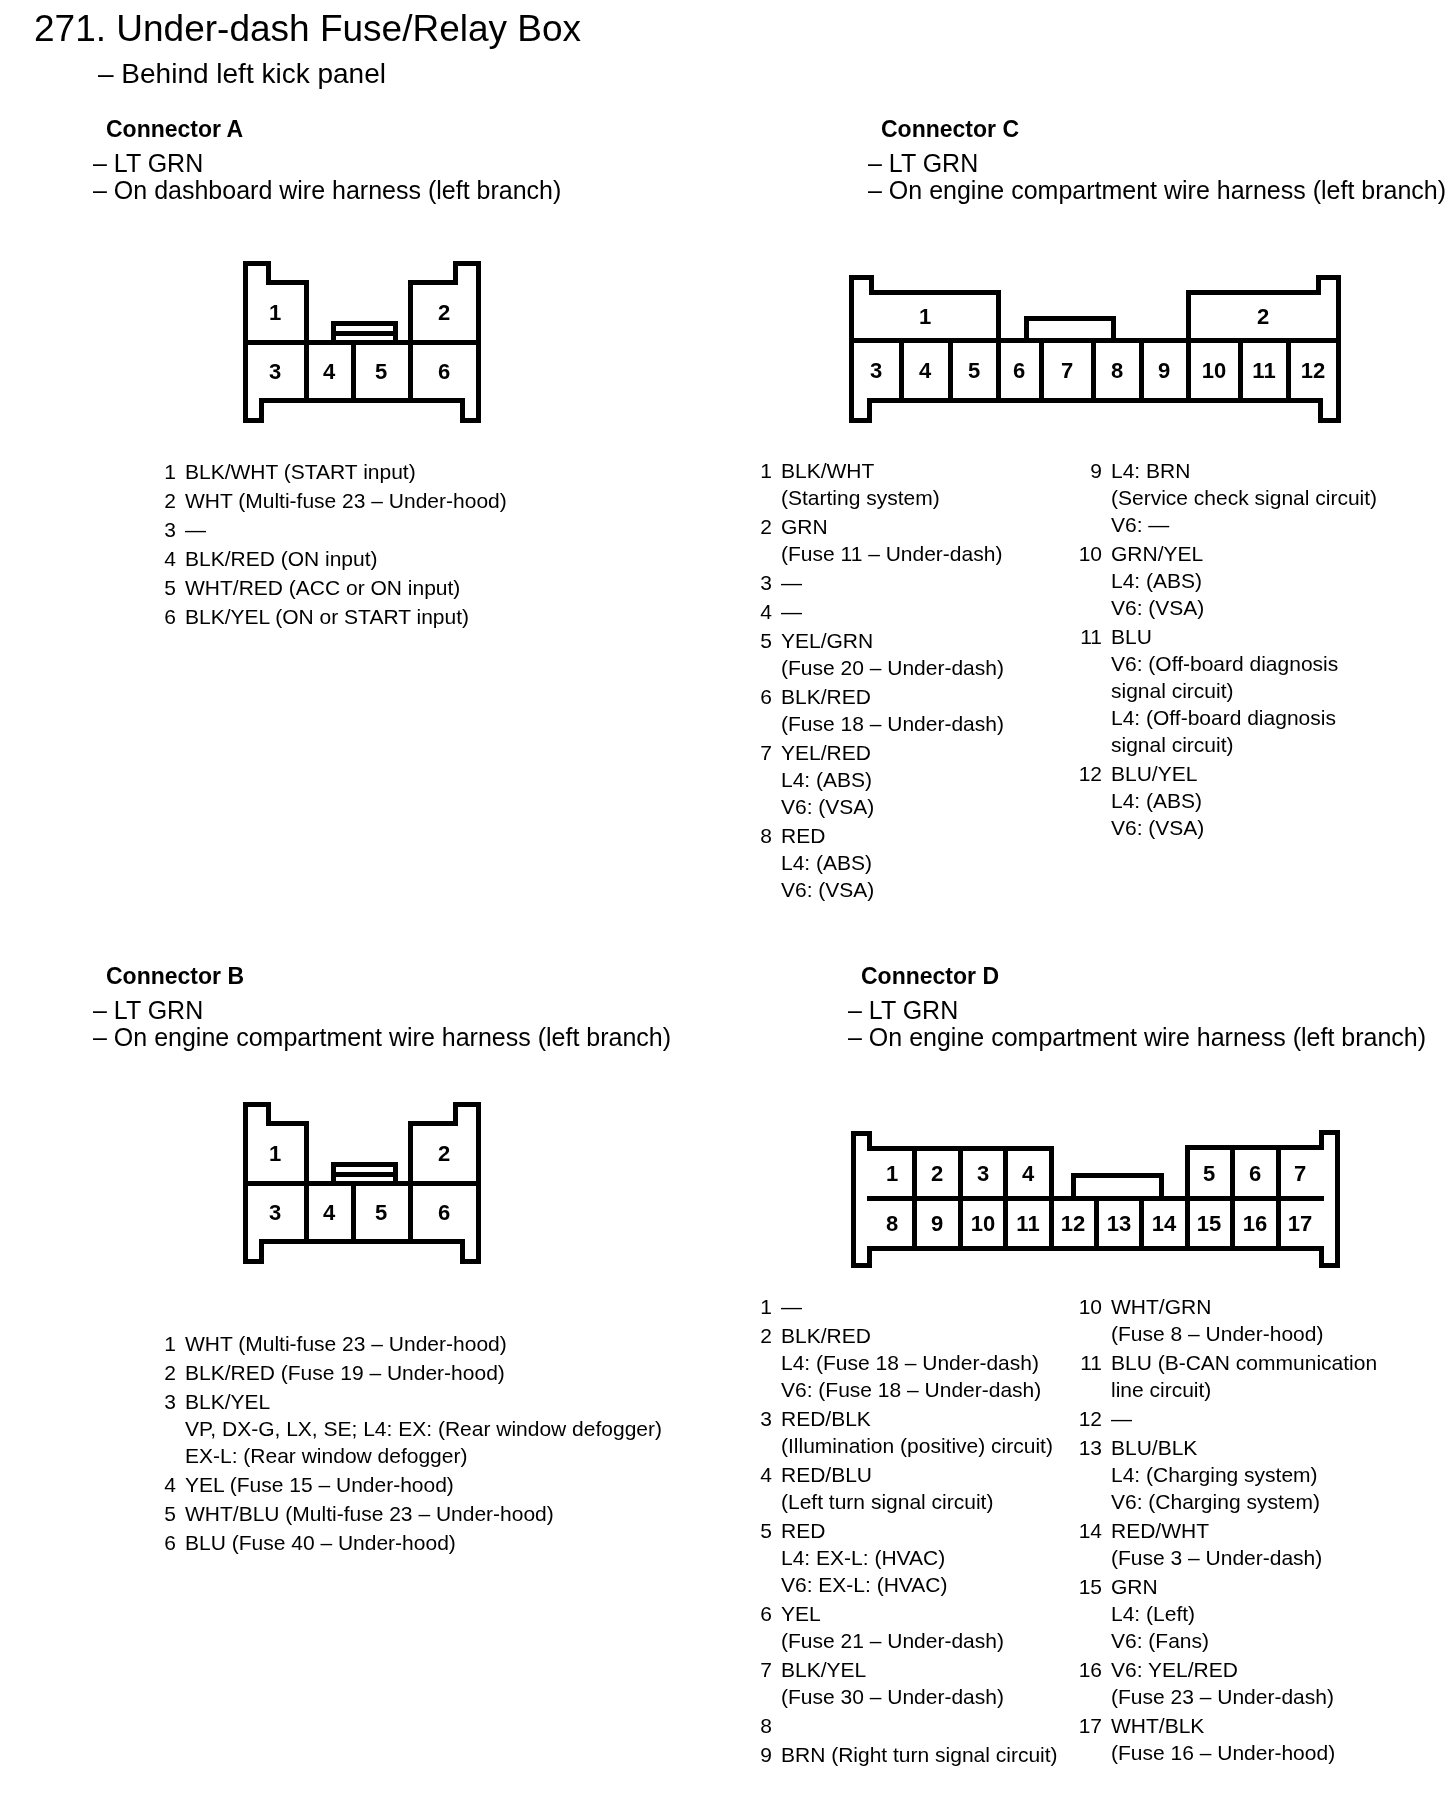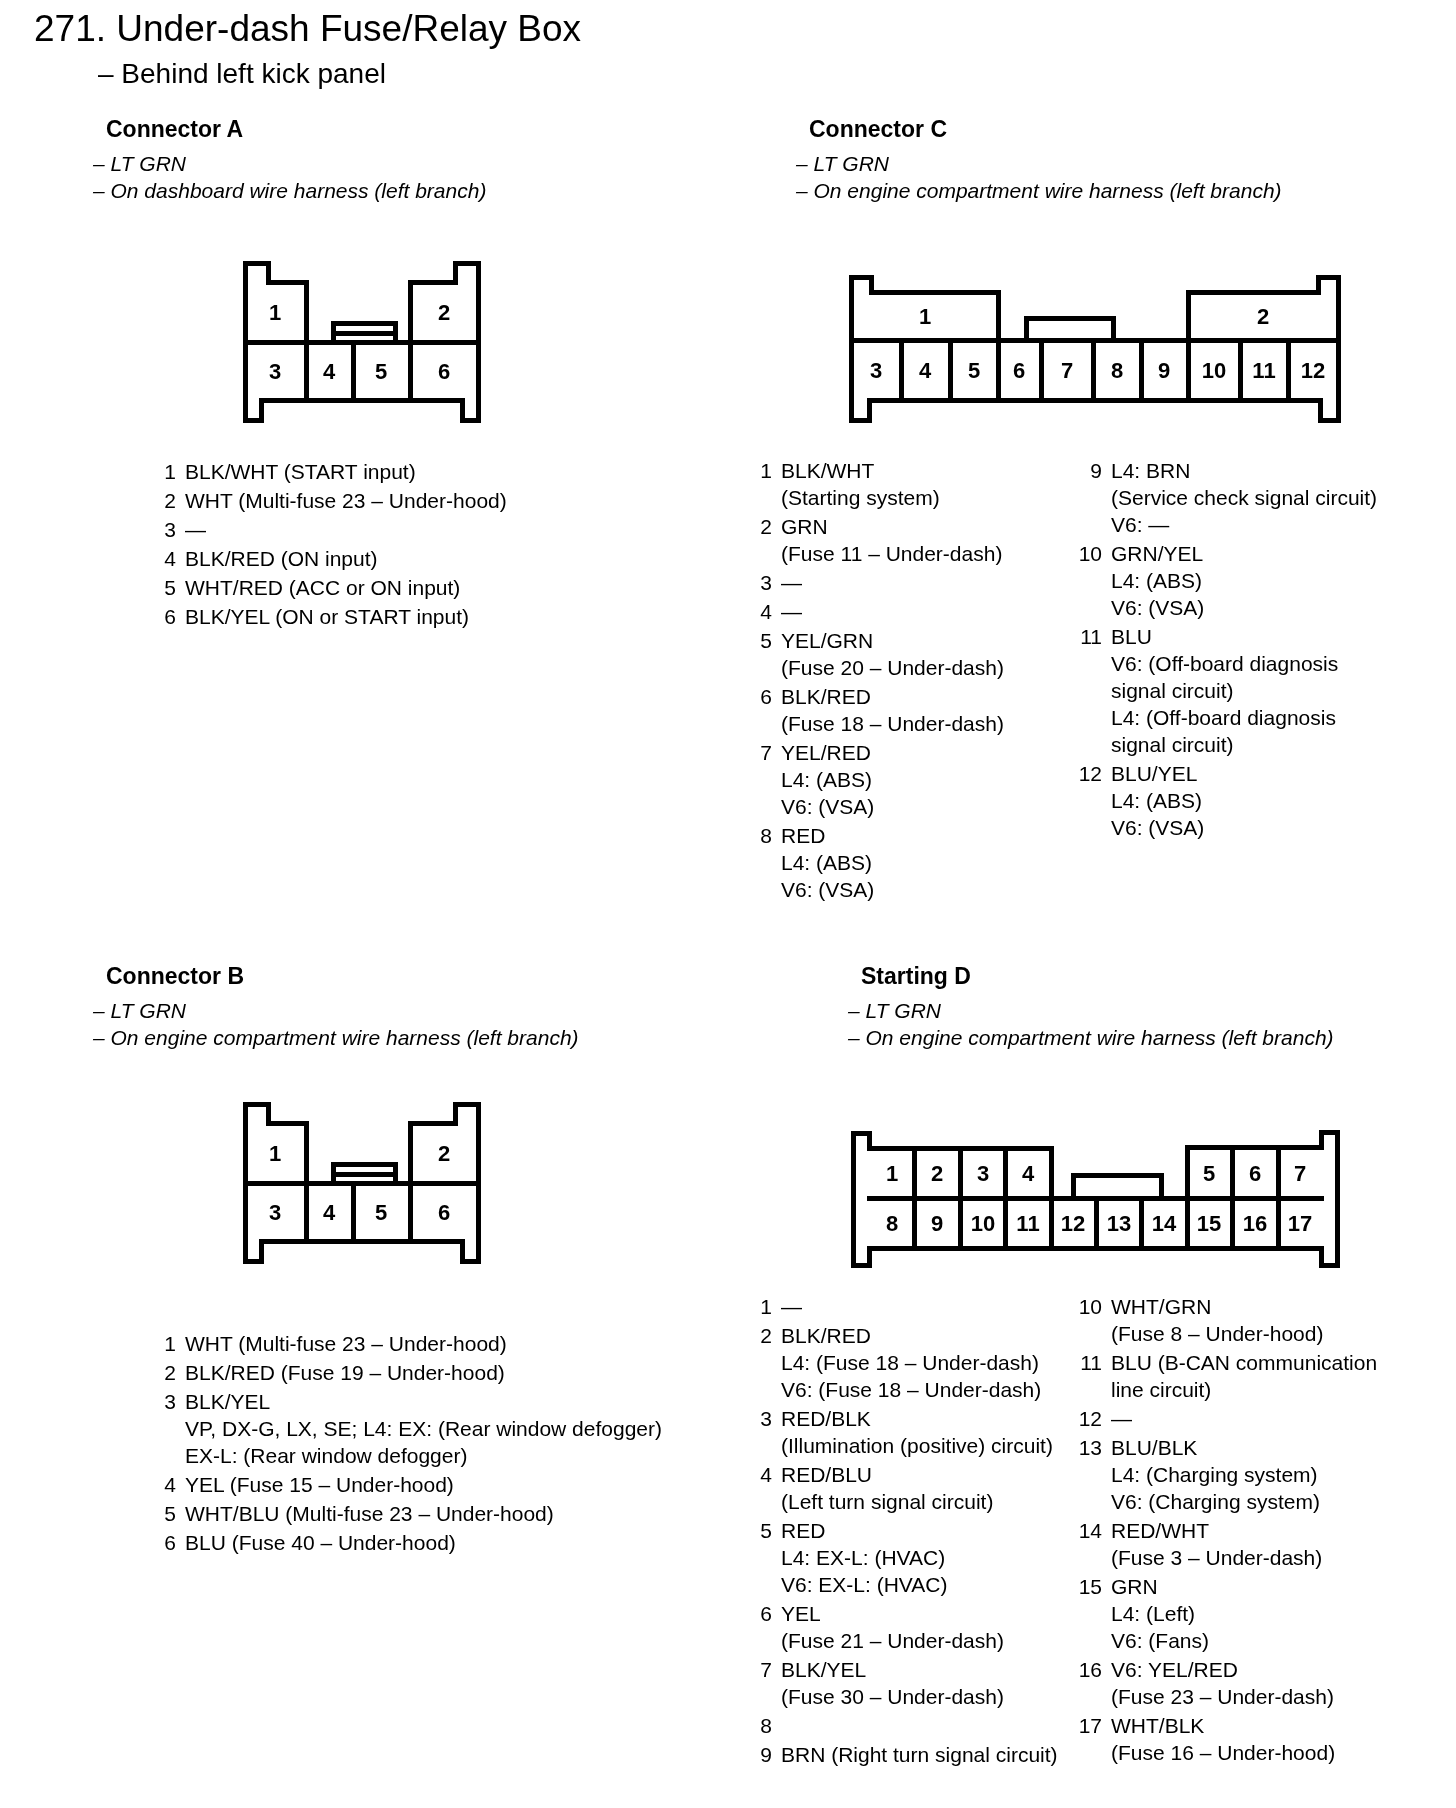--- a/index.html
+++ b/index.html
@@ -16,21 +16,21 @@
     letter-spacing:0px; white-space:nowrap;
   }
   .subnote {
     position:absolute; left:98px; top:58px;
     font-size:28px; white-space:nowrap;
   }
   .conn-header { position:absolute; }
   .conn-heading {
     font-size:23px; font-weight:bold; margin:0 0 7px 13px; white-space:nowrap;
   }
-  .note { font-size:21px; line-height:27px; white-space:nowrap;font-style:italic; }
+  .note { font-size:25px; line-height:27px; white-space:nowrap; }
   .diagram { position:absolute; }
   .diagram path {
     fill:none; stroke:#000000; stroke-width:5;
     stroke-linejoin:miter; stroke-linecap:square;
     shape-rendering:crispEdges;
   }
   .diagram text {
     font-family:"Liberation Sans", sans-serif;
     font-size:22px; font-weight:bold;
     text-anchor:middle; fill:#000000;
@@ -97,21 +97,21 @@
         </div>
       </div>
       <div class="pin">
         <span class="pin-n">6</span>
         <div class="pin-lines">
           <div>BLK/YEL (ON or START input)</div>
         </div>
       </div>
     </div>
 
-  <div class="conn-header" style="left:796px; top:116px">
+  <div class="conn-header" style="left:868px; top:116px">
     <h2 class="conn-heading">Connector C</h2>
     <div class="note">– LT GRN</div>
     <div class="note">– On engine compartment wire harness (left branch)</div>
   </div>
   <svg class="diagram" style="left:848px; top:273px" width="493" height="151" viewBox="-3 -3 493 151">
     <path d="M 0 1 H 20 V 16 H 147 V 64 H 175 V 42 H 262 V 64 H 337 V 16 H 467 V 1 H 487 V 144 H 469 V 124 H 18 V 144 H 0 Z"></path>
     <path d="M 0 64 H 487 M 50 64 V 124 M 99 64 V 124 M 147 64 V 124 M 190 64 V 124 M 242 64 V 124 M 290 64 V 124 M 337 64 V 124 M 389 64 V 124 M 437 64 V 124"></path>
     <g class="labels">
         <text x="74" y="48">1</text>
         <text x="412" y="48">2</text>
@@ -274,21 +274,21 @@
       </div>
       <div class="pin">
         <span class="pin-n">6</span>
         <div class="pin-lines">
           <div>BLU (Fuse 40 – Under-hood)</div>
         </div>
       </div>
     </div>
 
   <div class="conn-header" style="left:848px; top:963px">
-    <h2 class="conn-heading">Starting D</h2>
+    <h2 class="conn-heading">Connector D</h2>
     <div class="note">– LT GRN</div>
     <div class="note">– On engine compartment wire harness (left branch)</div>
   </div>
   <svg class="diagram" style="left:850px; top:1126px" width="492" height="143" viewBox="-3 -3 492 143">
     <path d="M 0 4 H 16 V 19 H 198 V 69 H 220 V 46 H 308 V 69 H 334 V 18 H 468 V 3 H 484 V 136 H 468 V 119 H 16 V 136 H 0 Z"></path>
     <path d="M 16 69 H 468 M 61 19 V 69 M 107 19 V 69 M 152 19 V 69 M 379 18 V 69 M 425 18 V 69 M 61 69 V 119 M 107 69 V 119 M 152 69 V 119 M 198 69 V 119 M 243 69 V 119 M 288 69 V 119 M 334 69 V 119 M 379 69 V 119 M 425 69 V 119"></path>
     <g class="labels">
         <text x="39" y="52">1</text>
         <text x="84" y="52">2</text>
         <text x="130" y="52">3</text>

